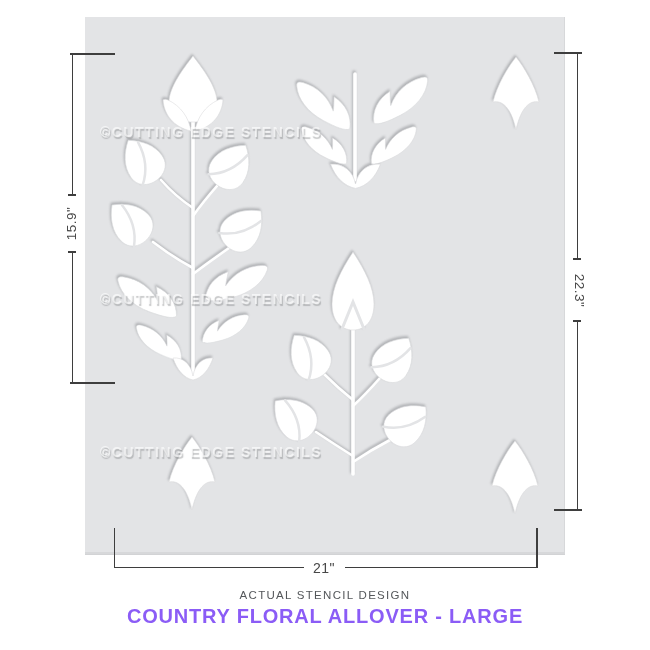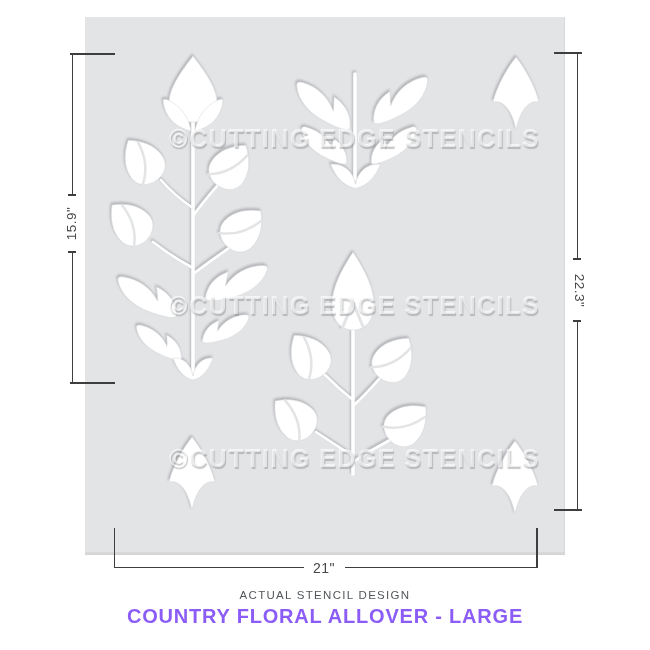--- a/index.html
+++ b/index.html
@@ -16,22 +16,22 @@
   }
   
   .motif{position:absolute;overflow:visible;
     filter:drop-shadow(-1px -1.2px 0.8px rgba(120,122,126,0.45));}
   .cut{fill:#ffffff;stroke:#dbdcde;stroke-width:0.6;}
   .split{fill:none;stroke:#e3e4e6;stroke-width:2.5;stroke-linecap:round;}
   .stem{fill:none;stroke:#ffffff;stroke-width:3.6;stroke-linecap:round;}
   .stalk{fill:none;stroke:#ffffff;stroke-width:2.6;stroke-linecap:round;}
   
   .watermark{
-    position:absolute;left:100px;width:440px;text-align:right;
-    font-size:25px;font-weight:600;letter-spacing:1.5px;white-space:nowrap;
+    position:absolute;left:100px;width:440px;text-align:left;
+    font-size:14px;font-weight:600;letter-spacing:1.5px;white-space:nowrap;
     color:rgba(255,255,255,0.62);
     text-shadow:1px 1.5px 1px rgba(128,130,134,0.45);
     user-select:none;pointer-events:none;
   }
   
   .dim{position:absolute;background:#3e3e3e;}
   .dim-label{
     position:absolute;color:#474747;font-size:13.5px;letter-spacing:0.5px;
     white-space:nowrap;
   }

